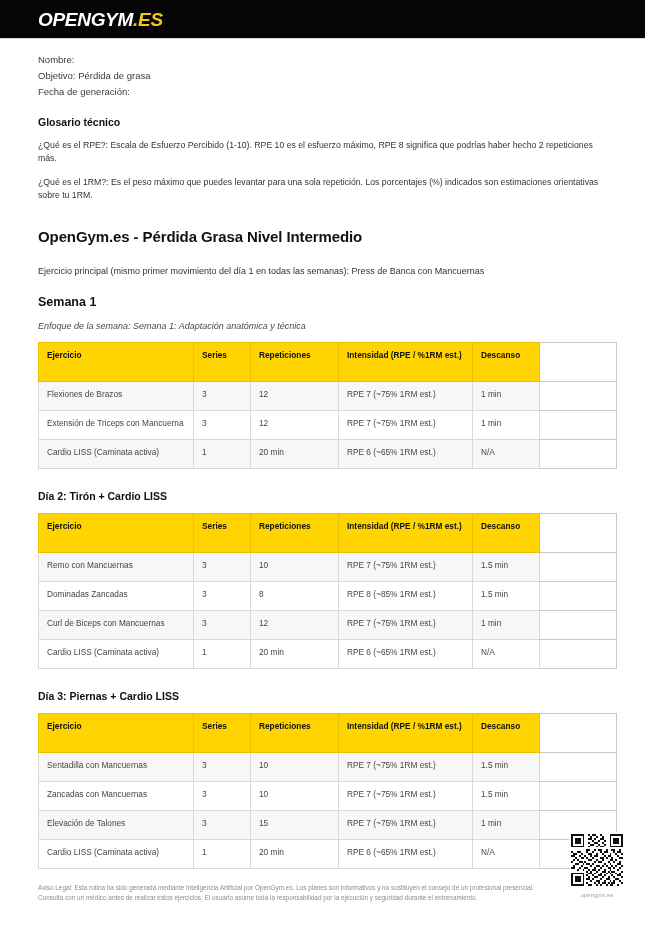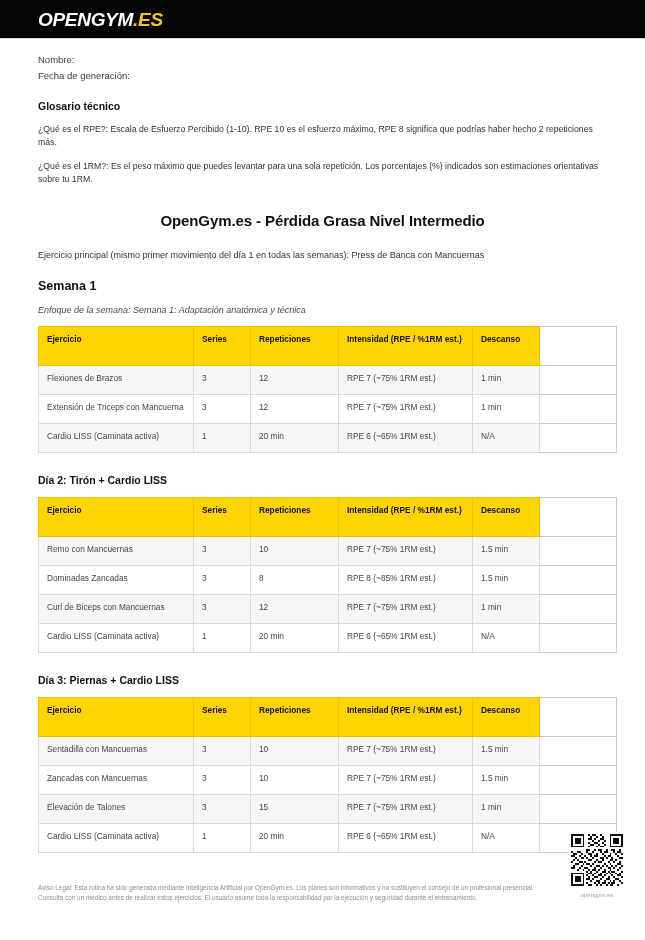--- a/index.html
+++ b/index.html
@@ -73,21 +73,20 @@
     margin: 11px 0 0 0;
     max-width: 575px;
   }
 
   h1.doc-title {
     font-size: 15px;
     font-weight: bold;
     color: #111111;
     margin: 26px 0 0 0;
     letter-spacing: -0.1px;
-    text-align: center;
   }
 
   p.main-lift {
     font-size: 9px;
     line-height: 13px;
     color: #333333;
     margin: 20px 0 0 0;
   }
 
   h2.week-title {
@@ -199,20 +198,21 @@
 
 <div class="topbar">
   <div class="logo"><span>OPENGYM</span><span class="tld">.ES</span></div>
 </div>
 <div class="topbar-rule"></div>
 
 <div class="page">
 
   <div class="meta">
     <div class="meta-line">Nombre:</div>
+    <div class="meta-line">Objetivo: Pérdida de grasa</div>
     <div class="meta-line">Fecha de generación:</div>
   </div>
 
   <h2 class="section-title">Glosario técnico</h2>
   <p class="glossary">¿Qué es el RPE?: Escala de Esfuerzo Percibido (1-10). RPE 10 es el esfuerzo máximo, RPE 8 significa que podrías haber hecho 2 repeticiones más.</p>
   <p class="glossary">¿Qué es el 1RM?: Es el peso máximo que puedes levantar para una sola repetición. Los porcentajes (%) indicados son estimaciones orientativas sobre tu 1RM.</p>
 
   <h1 class="doc-title">OpenGym.es - Pérdida Grasa Nivel Intermedio</h1>
   <p class="main-lift">Ejercicio principal (mismo primer movimiento del día 1 en todas las semanas): Press de Banca con Mancuernas</p>
 

